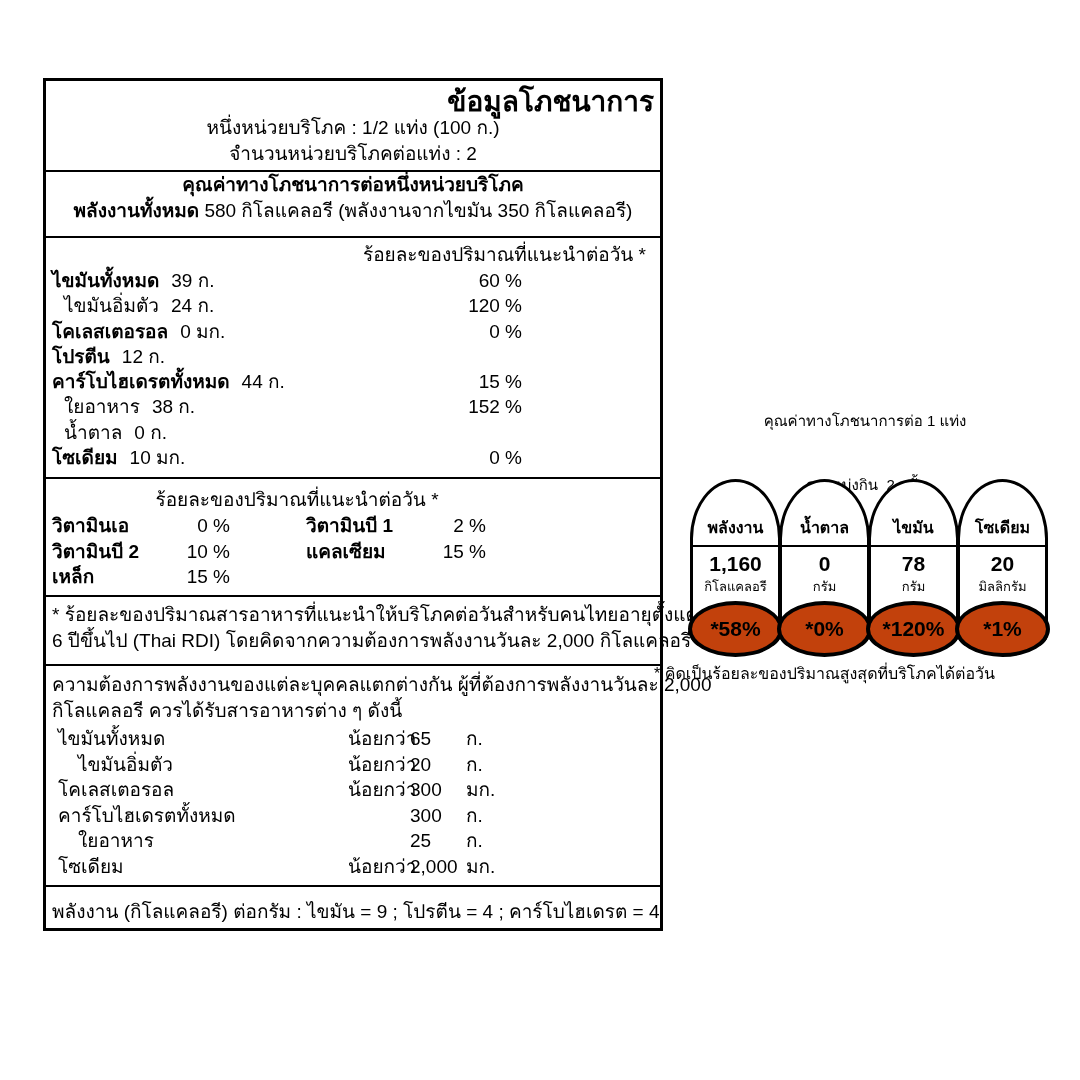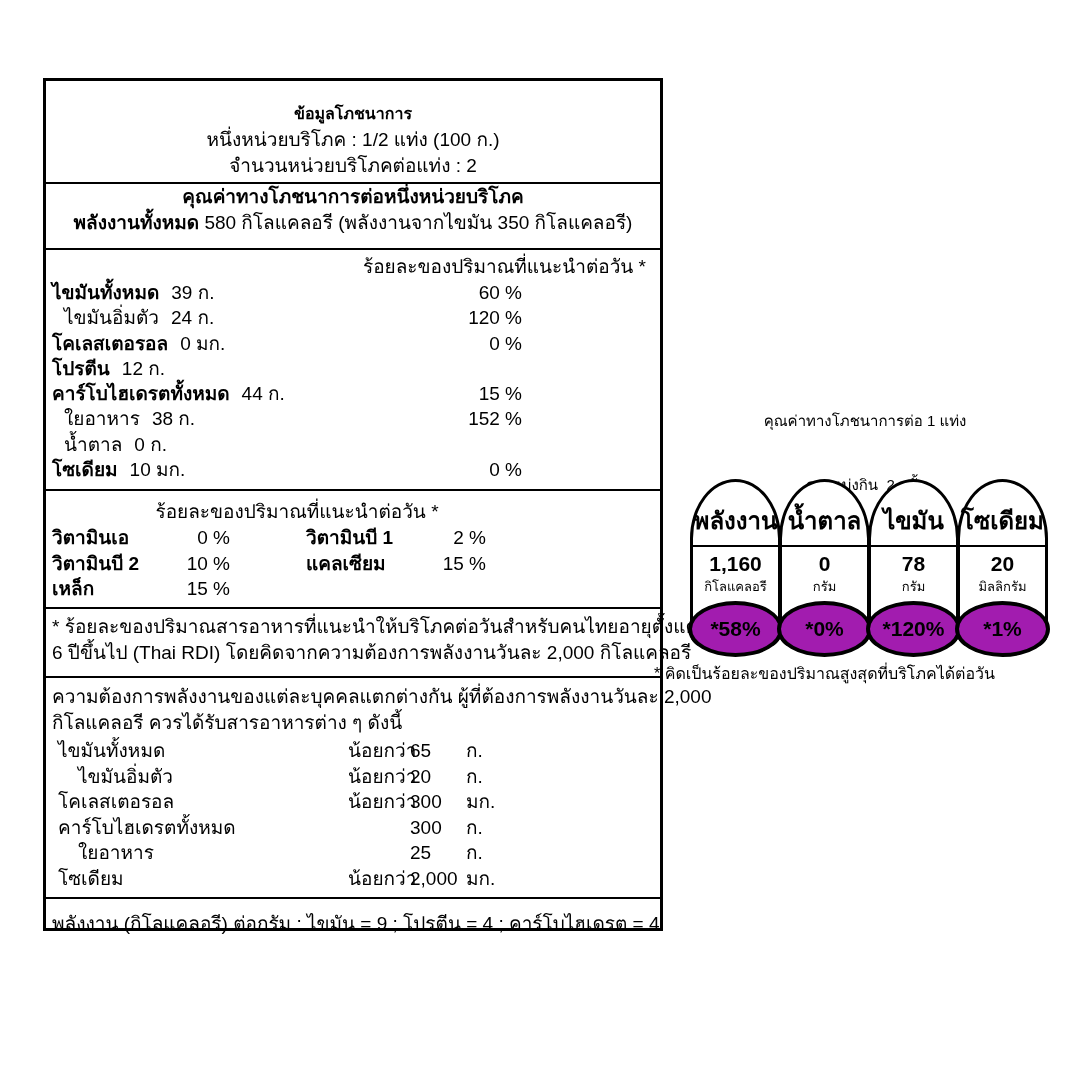--- a/index.html
+++ b/index.html
@@ -8,21 +8,21 @@
     font-family:"Liberation Sans","DejaVu Sans",sans-serif;
     color:#000;overflow:hidden;
     -webkit-font-smoothing:antialiased;
   }
   
   .nb{
     position:absolute;left:43px;top:78px;width:620px;height:853px;
     box-sizing:border-box;border:3px solid #000;background:#fff;
     padding:0 6px;font-size:19px;line-height:25.3px;
   }
-  .nb .title{font-size:16px;font-weight:700;text-align:center;line-height:26px;margin-top:20px;}
+  .nb .title{font-size:28px;font-weight:700;text-align:right;line-height:26px;margin-top:8px;}
   .line{line-height:26px;white-space:nowrap;text-align:center;}
   .b{font-weight:700;}
   .sep{border-top:2px solid #000;margin-left:-6px;margin-right:-6px;height:0;}
   .sep.m1{margin-top:3px;}
   .sep.m2{margin-top:12px;}
   .sep.m3{margin-top:7px;}
   .sep.m4{margin-top:6px;}
   .sep.m5{margin-top:11px;}
   .sep.m6{margin-top:6px;}
   .rdi-header{text-align:right;padding-right:8px;line-height:26px;margin-top:4px;white-space:nowrap;}
@@ -50,28 +50,28 @@
   .pills{position:absolute;left:690px;top:479px;width:356px;display:flex;}
   .pill{
     position:relative;flex:1 1 0;height:168px;background:#fff;
     box-sizing:border-box;border:3.5px solid #000;
     border-radius:46px 46px 14px 14px / 60px 60px 14px 14px;
     margin-right:-2px;
   }
   .pill-head{
     height:58px;border-bottom:2.5px solid #000;
     display:flex;align-items:flex-end;justify-content:center;
-    padding-bottom:5px;font-size:24px;font-weight:700;white-space:nowrap;
+    padding-bottom:5px;font-size:16px;font-weight:700;white-space:nowrap;
   }
   .pill-value{text-align:center;font-size:21px;font-weight:700;margin-top:5px;line-height:24px;}
   .pill-unit{text-align:center;font-size:13px;margin-top:3px;line-height:16px;}
   .pill-ellipse{
     position:absolute;left:-5px;right:-5px;top:119px;height:56px;
     box-sizing:border-box;border:4px solid #000;border-radius:50%;
-    background:#a21caf;z-index:3;
+    background:#c2410c;z-index:3;
     display:flex;align-items:center;justify-content:center;
     font-size:21px;font-weight:700;white-space:nowrap;
   }
   .gda-foot{position:absolute;left:654px;top:661px;font-size:16px;white-space:nowrap;}
 </style>
 </head>
 <body>
 
 <div class="nb">
   <div class="title">ข้อมูลโภชนาการ</div>

